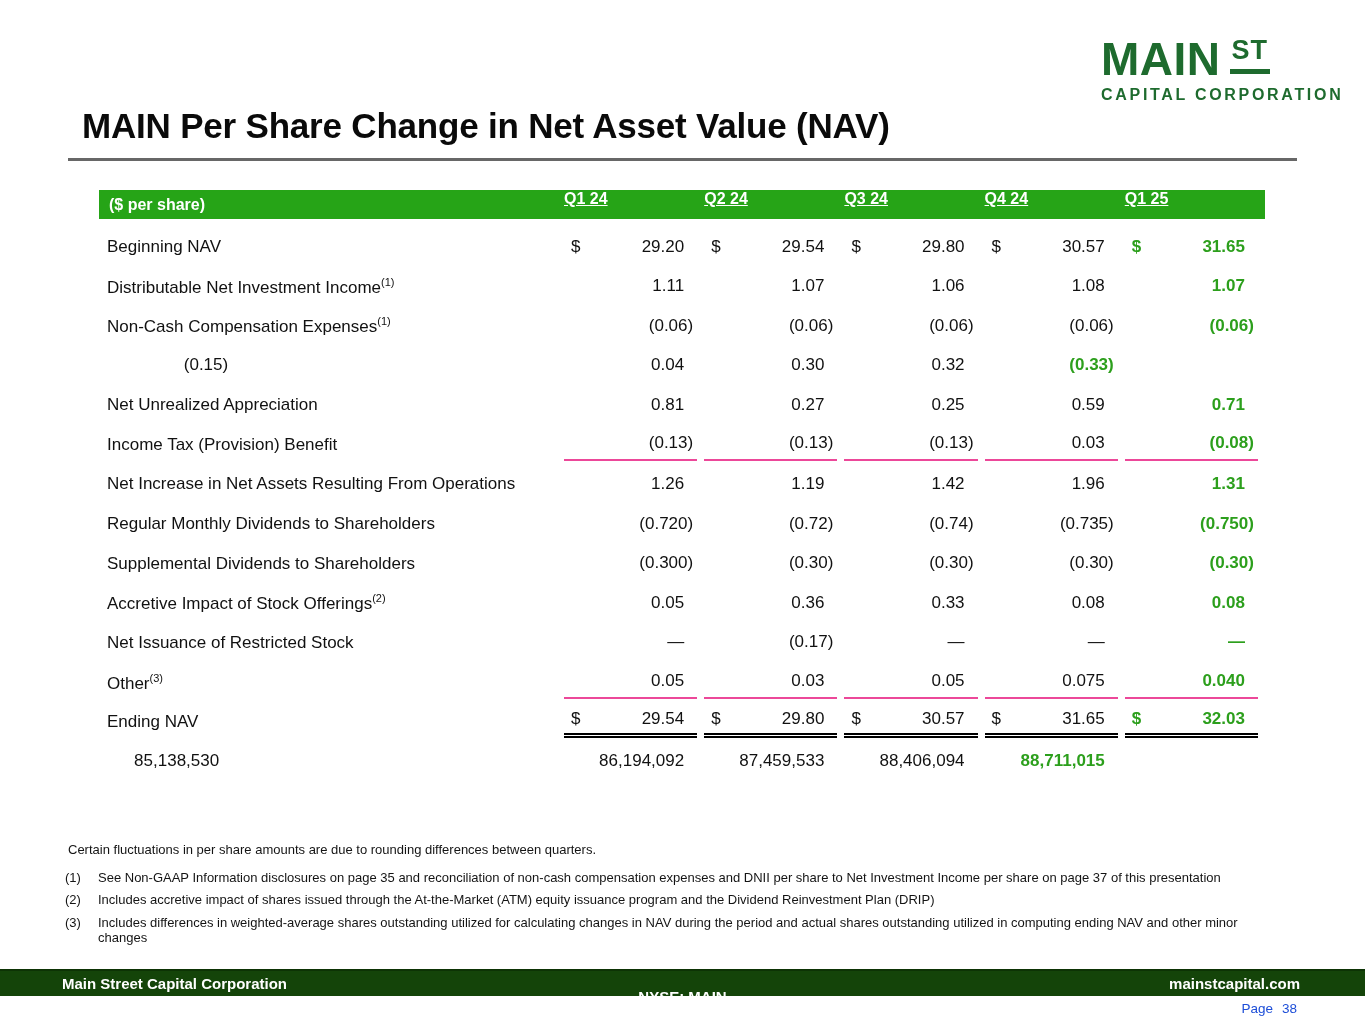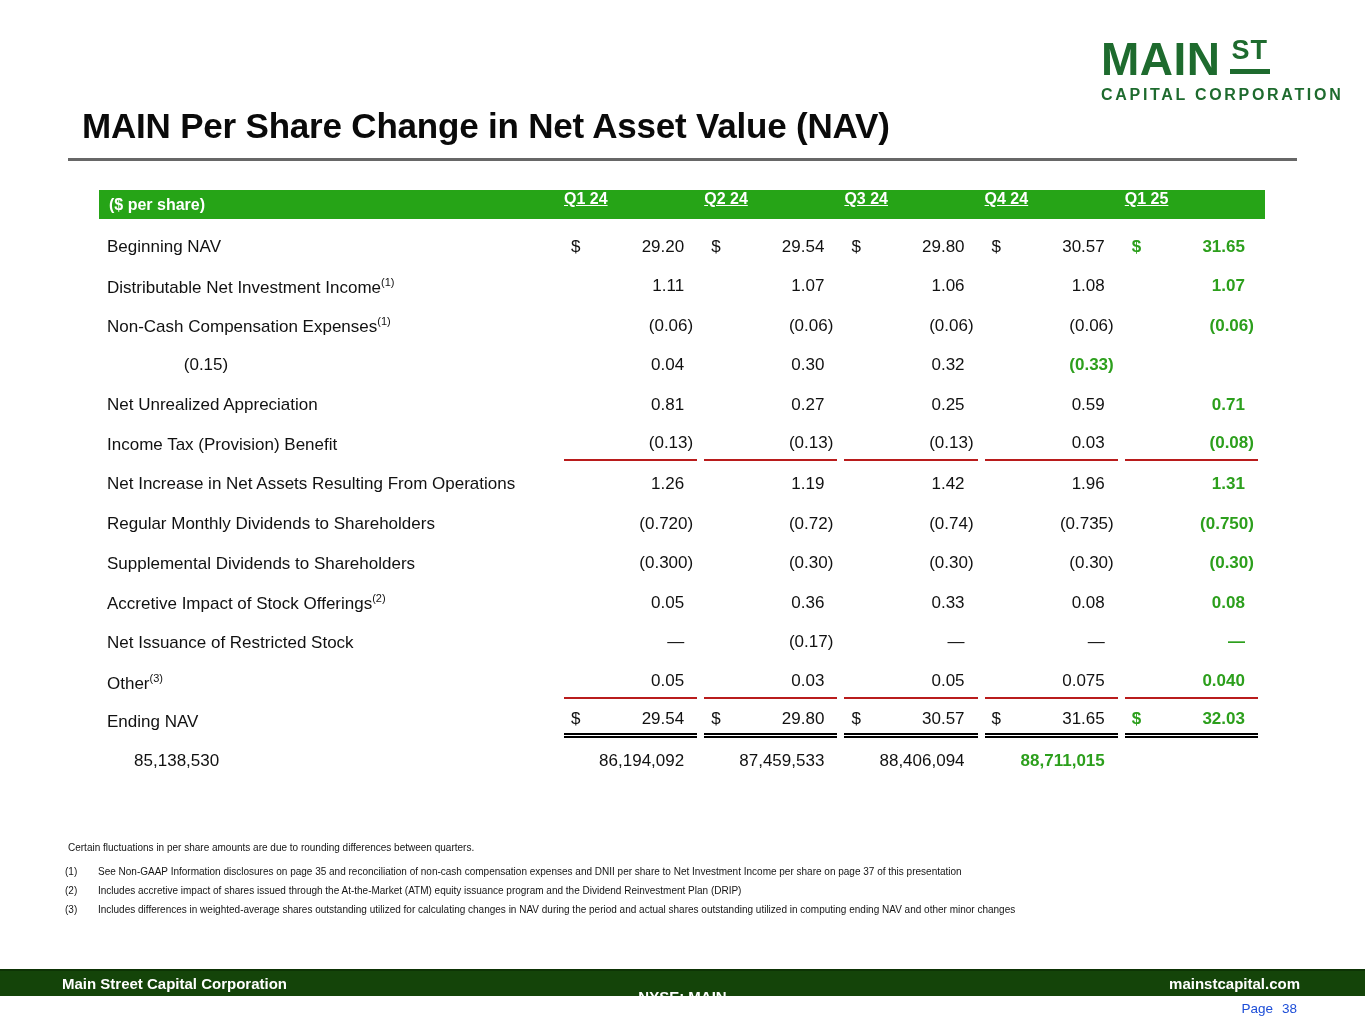--- a/index.html
+++ b/index.html
@@ -35,27 +35,27 @@
   .h-label{padding-left:10px;}
   .h-q{width:133px;text-align:left;text-decoration:underline;}
   .tbody{margin-top:8px;}
   .trow{display:grid;grid-template-columns:465px repeat(5,140.2px);height:39.6px;
     align-items:center;font-size:17px;}
   .row-label{padding-left:8px;white-space:nowrap;}
   .row-label sup{font-size:11px;}
   .cell{height:100%;display:flex;}
   .cellbox{width:133.2px;height:33px;margin-top:3px;display:flex;
     justify-content:space-between;align-items:center;padding:0 4px 0 7px;}
-  .u-single .cellbox{border-bottom:2px solid #b91c1c;}
+  .u-single .cellbox{border-bottom:2px solid #ec4899;}
   .u-double .cellbox{border-bottom:5px double #000;}
   .val.hang{padding-right:9px;}
   .col-hl .dollar,.col-hl .val{color:var(--green-text);font-weight:bold;}
 
   
-  .footnotes{position:absolute;left:65px;top:842px;width:1225px;font-size:10px;
+  .footnotes{position:absolute;left:65px;top:842px;width:1225px;font-size:13px;
     color:#141414;line-height:1.2;}
   .fn-intro{margin-bottom:12px;padding-left:3px;}
   .fn-item{display:flex;margin-bottom:7px;}
   .fn-num{flex:0 0 33px;}
   .fn-text{flex:1;}
 
   
   .footer-bar{position:absolute;left:0;top:969px;width:1365px;height:27px;
     background:var(--footer-green);border-top:2px solid #0d3305;color:#fff;
     font-weight:bold;font-size:15px;}

